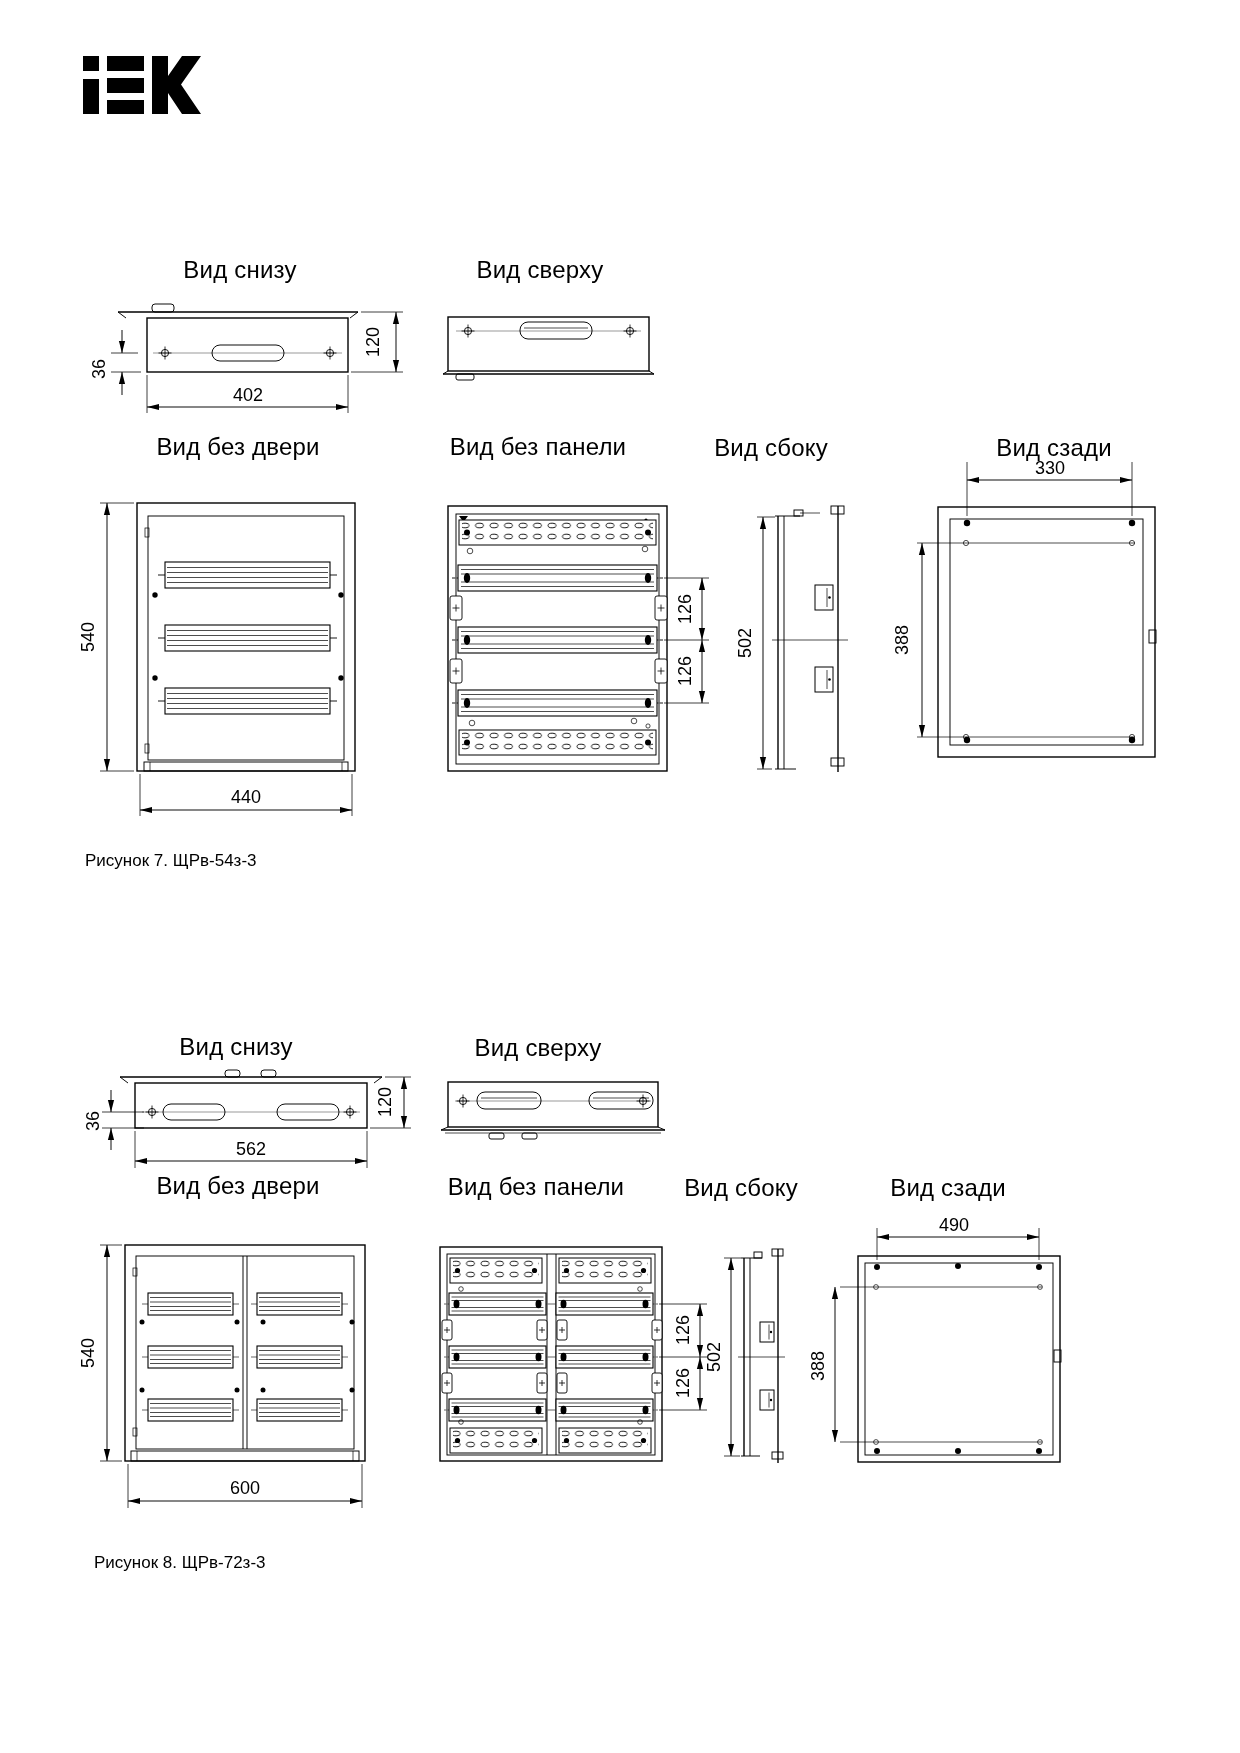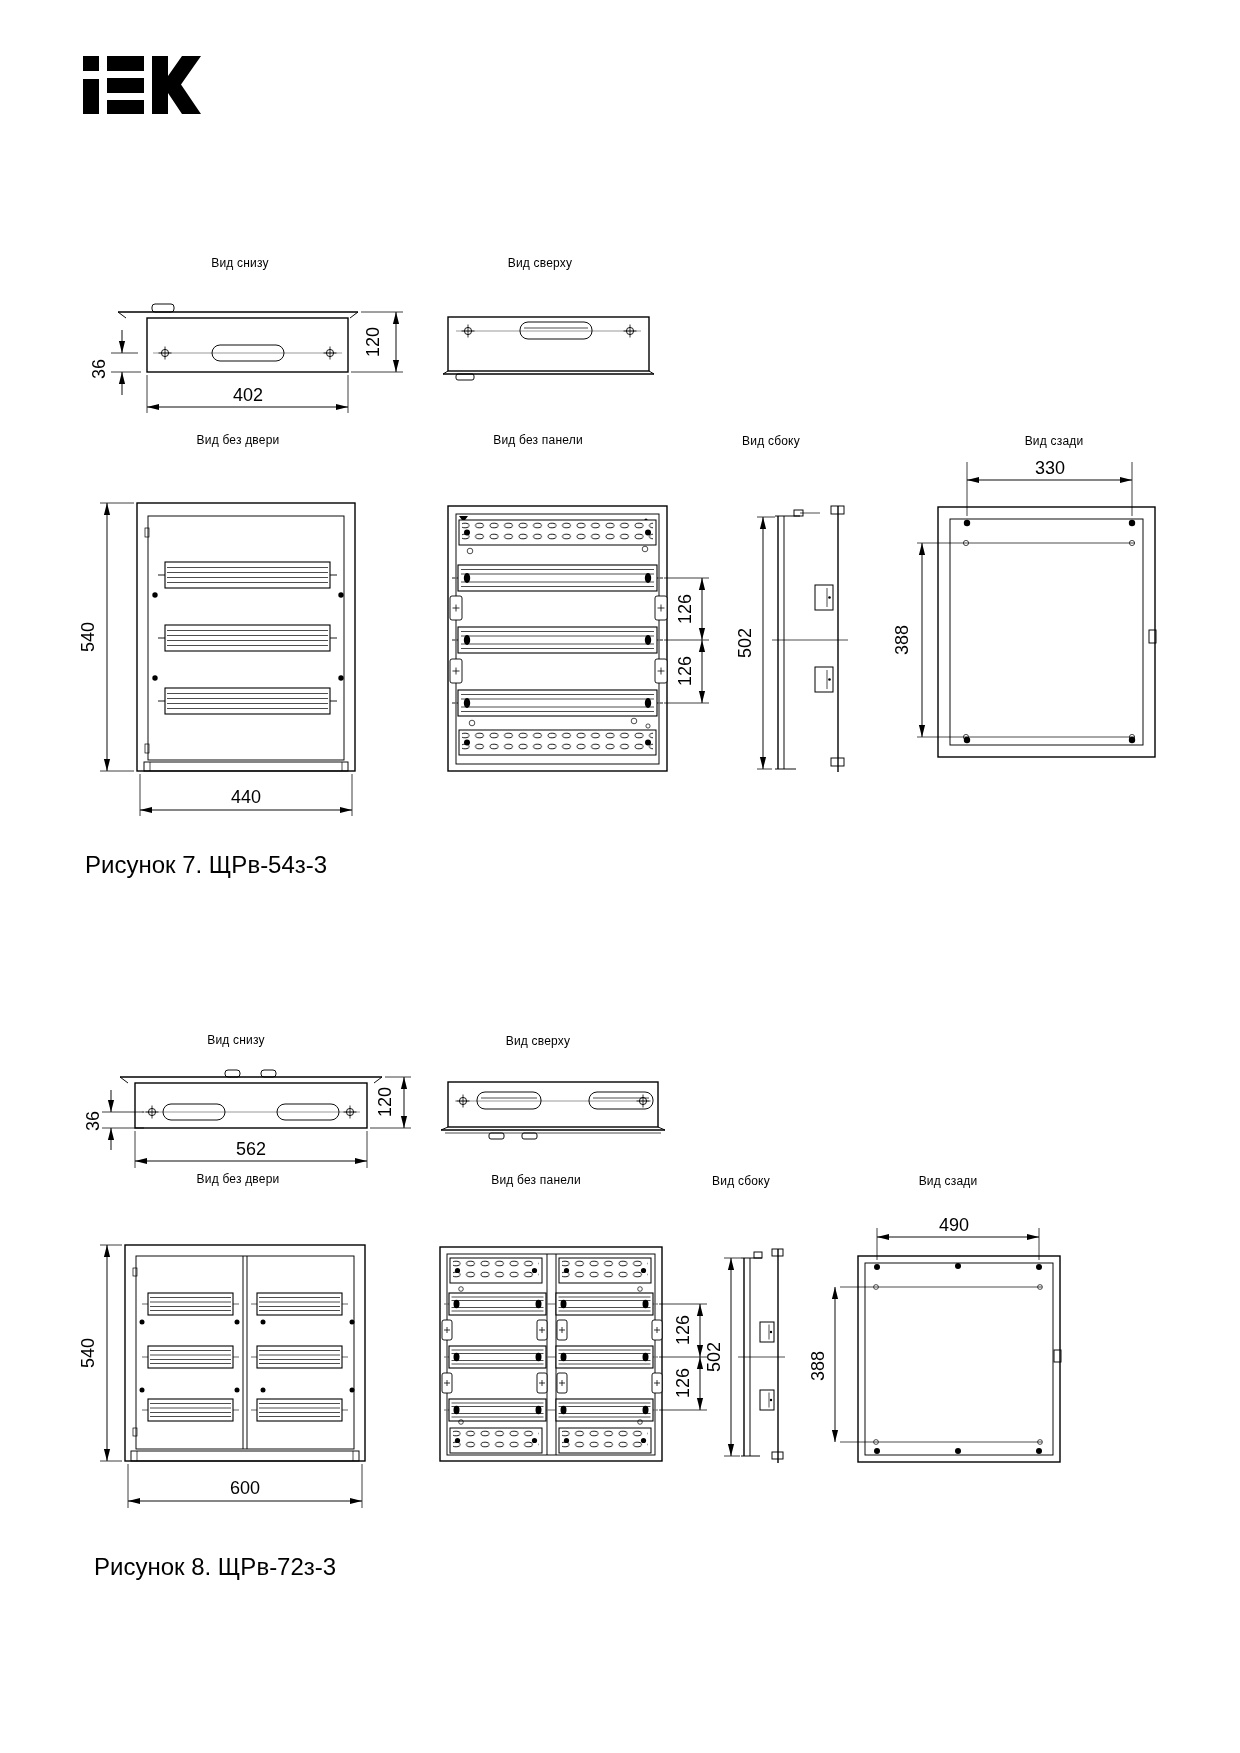--- a/index.html
+++ b/index.html
@@ -1,21 +1,21 @@
 <!DOCTYPE html>
 <html><head>
 <meta charset="utf-8">
 <style>
   html,body{margin:0;padding:0}
   body{
     width:1240px;height:1753px;position:relative;background:#fff;
     font-family:"Liberation Sans",sans-serif;color:#000;overflow:hidden;
   }
-  .vt{position:absolute;transform:translateX(-50%);font-size:12px;white-space:nowrap;letter-spacing:.2px}
-  .cap{position:absolute;font-size:24px;white-space:nowrap}
+  .vt{position:absolute;transform:translateX(-50%);font-size:24px;white-space:nowrap;letter-spacing:.2px}
+  .cap{position:absolute;font-size:17px;white-space:nowrap}
   svg.sheet{position:absolute;left:0;top:0}
   .o{stroke:#000;stroke-width:1.4;fill:none}
   .m{stroke:#000;stroke-width:.95;fill:none}
   .t{stroke:#000;stroke-width:.7;fill:none}
   .c{stroke:#555;stroke-width:.6;fill:none}
   .e{stroke:#000;stroke-width:.75;fill:none}
   .d{stroke:#000;stroke-width:.95;fill:none}
   text.dim{font-family:"Liberation Sans",sans-serif;font-size:18px;fill:#000}
 </style>
 </head>

